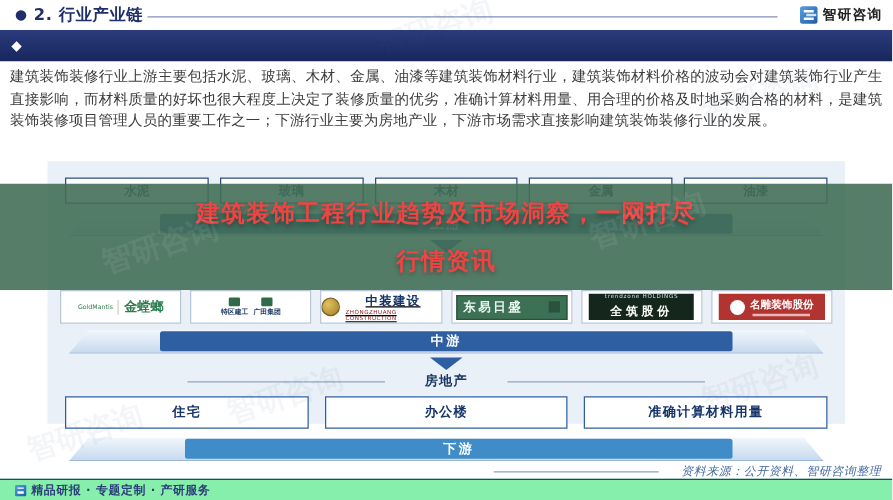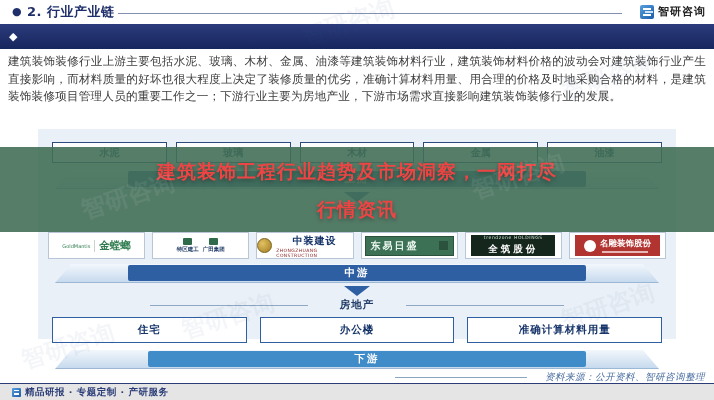--- a/index.html
+++ b/index.html
@@ -59,21 +59,21 @@
   .co-box{flex:1;background:#fff;border:1px solid #b9c6d8;display:flex;align-items:center;justify-content:center;
           gap:4px;overflow:hidden;}
   .co-sub{font-size:5px;color:#2f7d4f;}
   .mantis-name{font-size:10.5px;font-weight:bold;color:#2f7d4f;}
   .v-div{width:1px;height:12px;background:#c9d4c9;}
   .mini-co{display:flex;flex-direction:column;align-items:center;gap:1px;}
   .mini-ico{width:9px;height:7px;background:#2f6b4a;border-radius:1px;}
   .mini-name{font-size:5.5px;color:#1f3a66;font-weight:bold;}
   .zz-circle{width:13px;height:13px;border-radius:50%;background:radial-gradient(circle at 35% 35%,#e3c161,#a07d22);
              border:1px solid #7c621c;flex:none;}
-  .zz-col{display:flex;flex-direction:column;align-items:center;}
+  .zz-col{display:flex;flex-direction:column;align-items:center;text-decoration:underline;}
   .zz-name{font-size:10px;font-weight:bold;color:#17356b;letter-spacing:1px;}
   .zz-sub{font-size:4.5px;color:#8a2020;letter-spacing:.4px;}
   .dy-plate{background:#3c7155;border:1px solid #2a523c;padding:2px 5px;color:#eaf5ee;
             font-size:10px;font-weight:bold;letter-spacing:2px;display:flex;align-items:center;gap:20px;}
   .dy-chip{width:9px;height:9px;background:#2a523c;}
   .qz-plate{width:88%;height:21px;background:#15261c;display:flex;flex-direction:column;align-items:center;justify-content:space-between;}
   .qz-sub{font-size:4.5px;color:#cfe3d6;letter-spacing:.6px;}
   .qz-name{font-size:9.5px;font-weight:bold;color:#fff;letter-spacing:3px;}
   .md-plate{width:90%;height:21px;background:#b23431;display:flex;align-items:center;justify-content:center;gap:4px;}
   .md-circle{width:12px;height:12px;border-radius:50%;background:#fff;flex:none;}
@@ -96,21 +96,21 @@
   .src{position:absolute;right:9px;top:371px;font-size:9.5px;color:#44699e;letter-spacing:.5px;font-style:italic;}
   .src-rule{position:absolute;left:395px;width:132px;top:377px;height:1px;background:#8aa5c0;}
 
   
   .overlay{position:absolute;left:0;right:0;top:147px;height:85px;background:rgba(66,111,87,.90);z-index:10;
            display:flex;flex-direction:column;align-items:center;justify-content:center;}
   .ov-line{color:#ef4444;font-weight:800;font-size:19px;line-height:38px;letter-spacing:1px;
            text-shadow:0 2px 4px rgba(0,0,0,.35);white-space:nowrap;}
 
   
-  .footer{position:absolute;left:0;right:0;bottom:0;height:16px;background:#e5e5e5;border-top:1.5px solid #2b3c77;
+  .footer{position:absolute;left:0;right:0;bottom:0;height:16px;background:#86efac;border-top:1.5px solid #2b3c77;
           display:flex;align-items:center;gap:4px;padding-left:12px;}
   .ft-mark{width:9px;height:9px;border-radius:1px;background:linear-gradient(135deg,#56a0e0,#1d5ca8);position:relative;}
   .ft-mark::before{content:"";position:absolute;left:2px;top:2px;width:5px;height:1.5px;background:#fff;}
   .ft-mark::after{content:"";position:absolute;left:2px;top:5.5px;width:5px;height:1.5px;background:#fff;}
   .ft-text{font-size:9.5px;font-weight:bold;color:#2c3e78;letter-spacing:.5px;}
 
   
   .wm{position:absolute;z-index:40;font-size:24px;font-weight:bold;color:#2c5a8c;opacity:.05;
       transform:rotate(-18deg);pointer-events:none;white-space:nowrap;}
   .wm-light{color:#ffffff;opacity:.07;}

